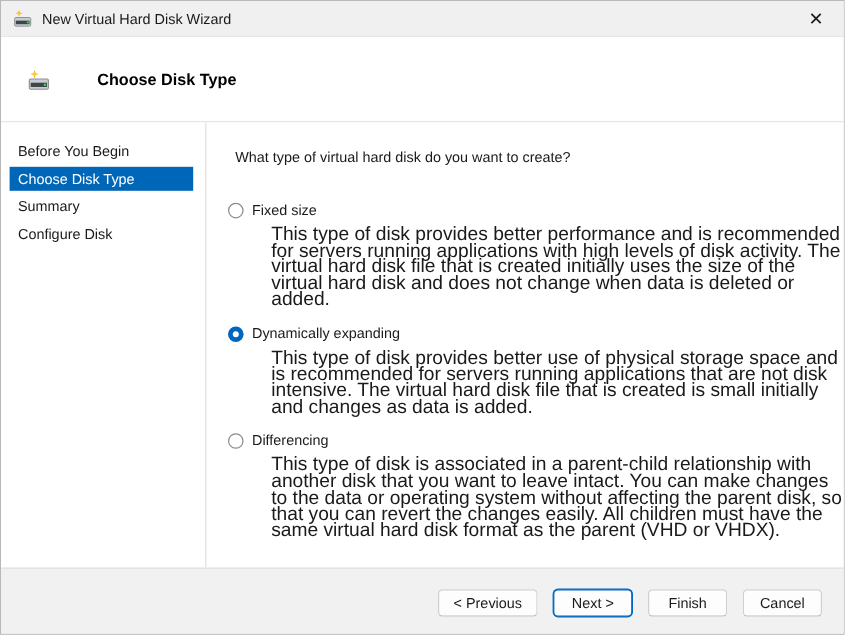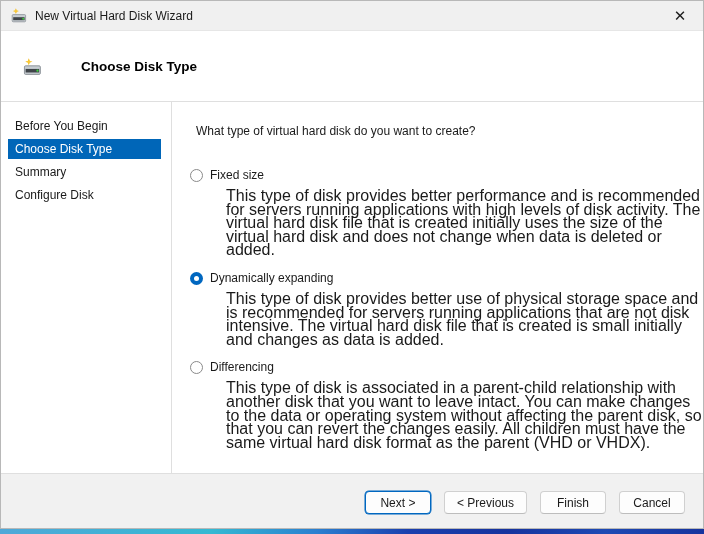--- a/index.html
+++ b/index.html
@@ -7,21 +7,21 @@
   body {
     font-family: "Liberation Sans", "DejaVu Sans", sans-serif;
     font-size: 12px;
     color: #1a1a1a;
     background: #ffffff;
     position: relative;
     overflow: hidden;
   }
   .desktop {
     position: absolute; inset: 0;
-    display: flex; flex-direction: column;
+    display: flex; flex-direction: row;
   }
   
   .window {
     position: relative;
     width: 704px; height: 529px;
     background: #ffffff;
     border: 1px solid #b8b8b8;
     display: flex; flex-direction: column;
   }
   .desktop-strip {
@@ -208,21 +208,21 @@
           <div class="option-head">
             <span class="radio"></span>
             <span>Differencing</span>
           </div>
           <p class="option-desc">This type of disk is associated in a parent-child relationship with another disk that you want to leave intact. You can make changes to the data or operating system without affecting the parent disk, so that you can revert the changes easily. All children must have the same virtual hard disk format as the parent (VHD or VHDX).</p>
         </div>
       </div>
     </div>
 
     <div class="footer">
+      <button class="btn">&lt; Previous</button>
       <button class="btn default">Next &gt;</button>
-      <button class="btn">&lt; Previous</button>
       <button class="btn">Finish</button>
       <button class="btn">Cancel</button>
     </div>
 
   </div>
   <div class="desktop-strip"></div>
 </div>
 
 </body></html>

